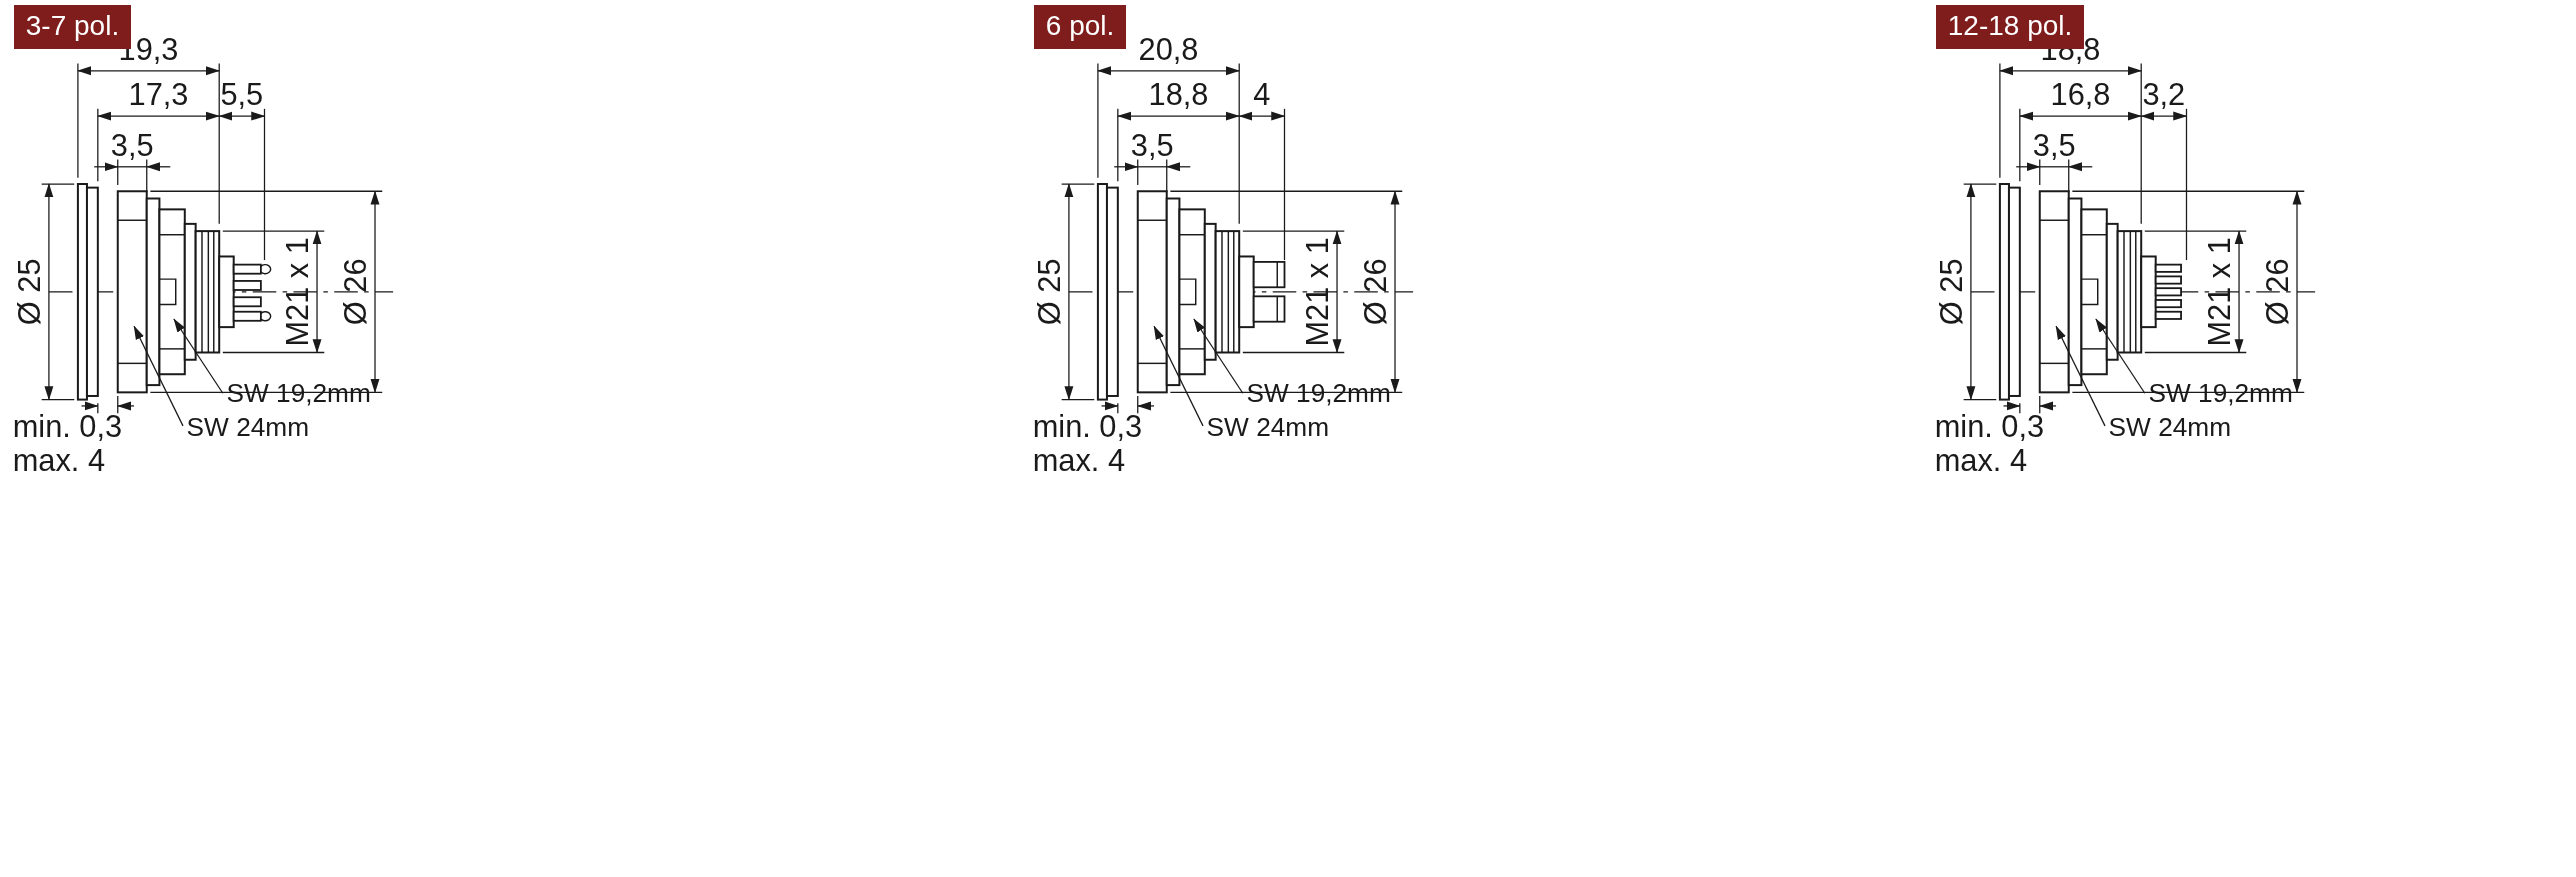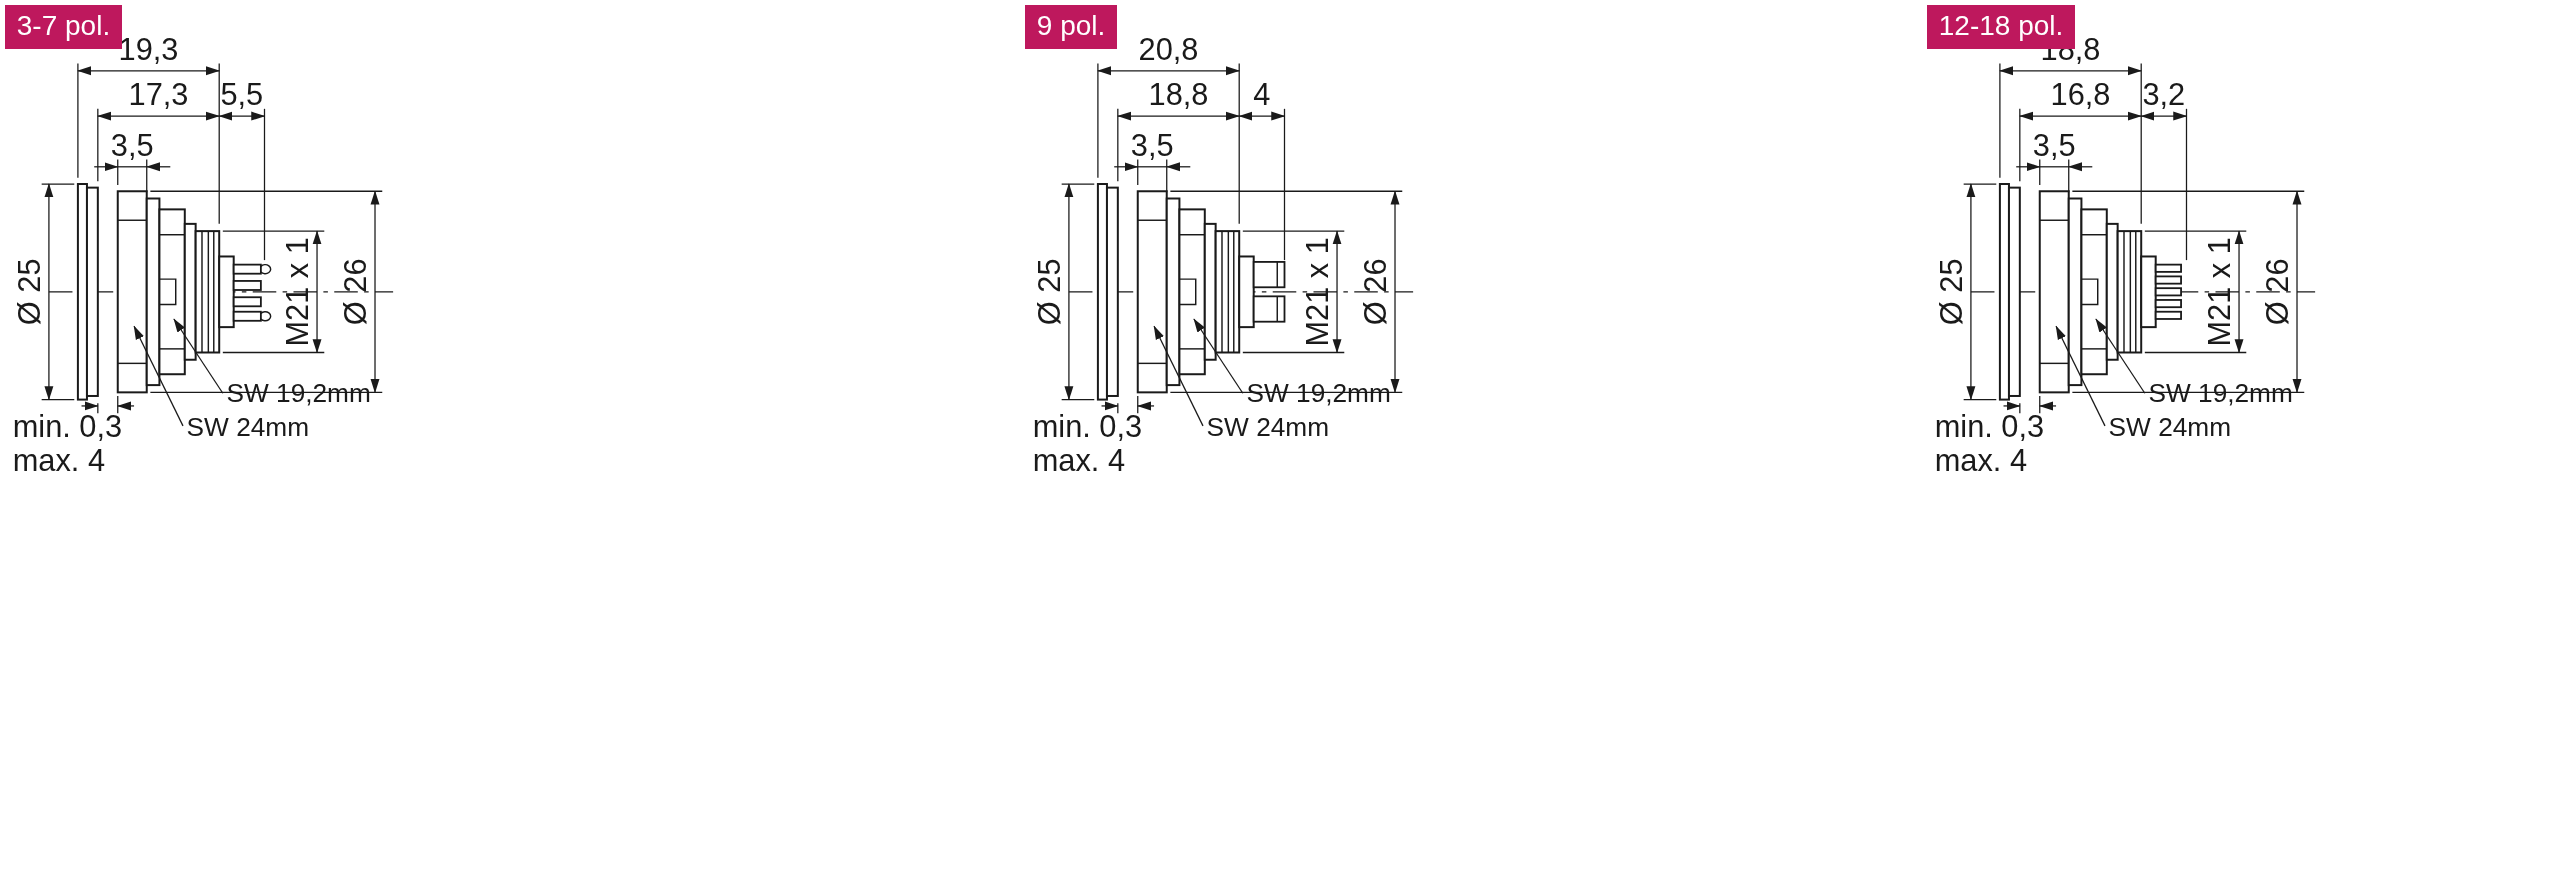--- a/index.html
+++ b/index.html
@@ -15,24 +15,24 @@
     position: absolute;
     top: 0;
     width: 654px;
     height: 878px;
   }
   .panel-1 { left: 0; }
   .panel-2 { left: 1020px; }
   .panel-3 { left: 1922px; }
   .badge {
     position: absolute;
-    left: 5px;
+    left: 14px;
     top: 5.4px;
     display: inline-block;
-    background: #be185d;
+    background: #7f1d1d;
     color: #ffffff;
     font-size: 28px;
     line-height: 1.15;
     padding: 4.5px 11.8px 7.2px 11.8px;
     white-space: nowrap;
     z-index: 2;
   }
   svg.drawing { position: absolute; left: 0; top: 0; }
   .dim-text text {
     font-family: "Liberation Sans", sans-serif;
@@ -155,21 +155,21 @@
         <text x="404" y="322" text-anchor="middle" transform="rotate(-90 404 322)">Ø 26</text>
         <text x="250" y="444" class="small">SW 19,2mm</text>
         <text x="206" y="481" class="small">SW 24mm</text>
         <text x="14" y="482">min. 0,3</text>
         <text x="14" y="520">max. 4</text>
       </g>
     </svg>
   </div>
 
   <div class="panel panel-2">
-    <div class="badge">9 pol.</div>
+    <div class="badge">6 pol.</div>
     <svg class="drawing" viewBox="0 0 722 969" width="654" height="878">
       <use href="#g-common"></use>
       <use href="#pins-b"></use>
       <g class="dim-text">
         <text x="164" y="66" text-anchor="middle">20,8</text>
         <text x="175" y="116" text-anchor="middle">18,8</text>
         <text x="267" y="116" text-anchor="middle">4</text>
         <text x="146" y="172" text-anchor="middle">3,5</text>
         <text x="44" y="322" text-anchor="middle" transform="rotate(-90 44 322)">Ø 25</text>
         <text x="340" y="322" text-anchor="middle" transform="rotate(-90 340 322)">M21 x 1</text>

